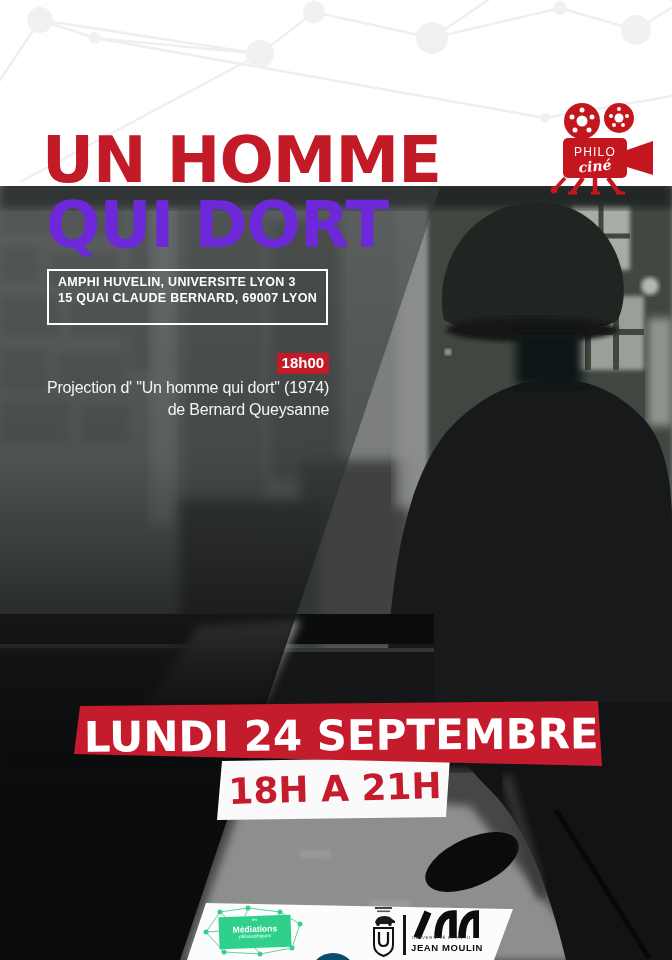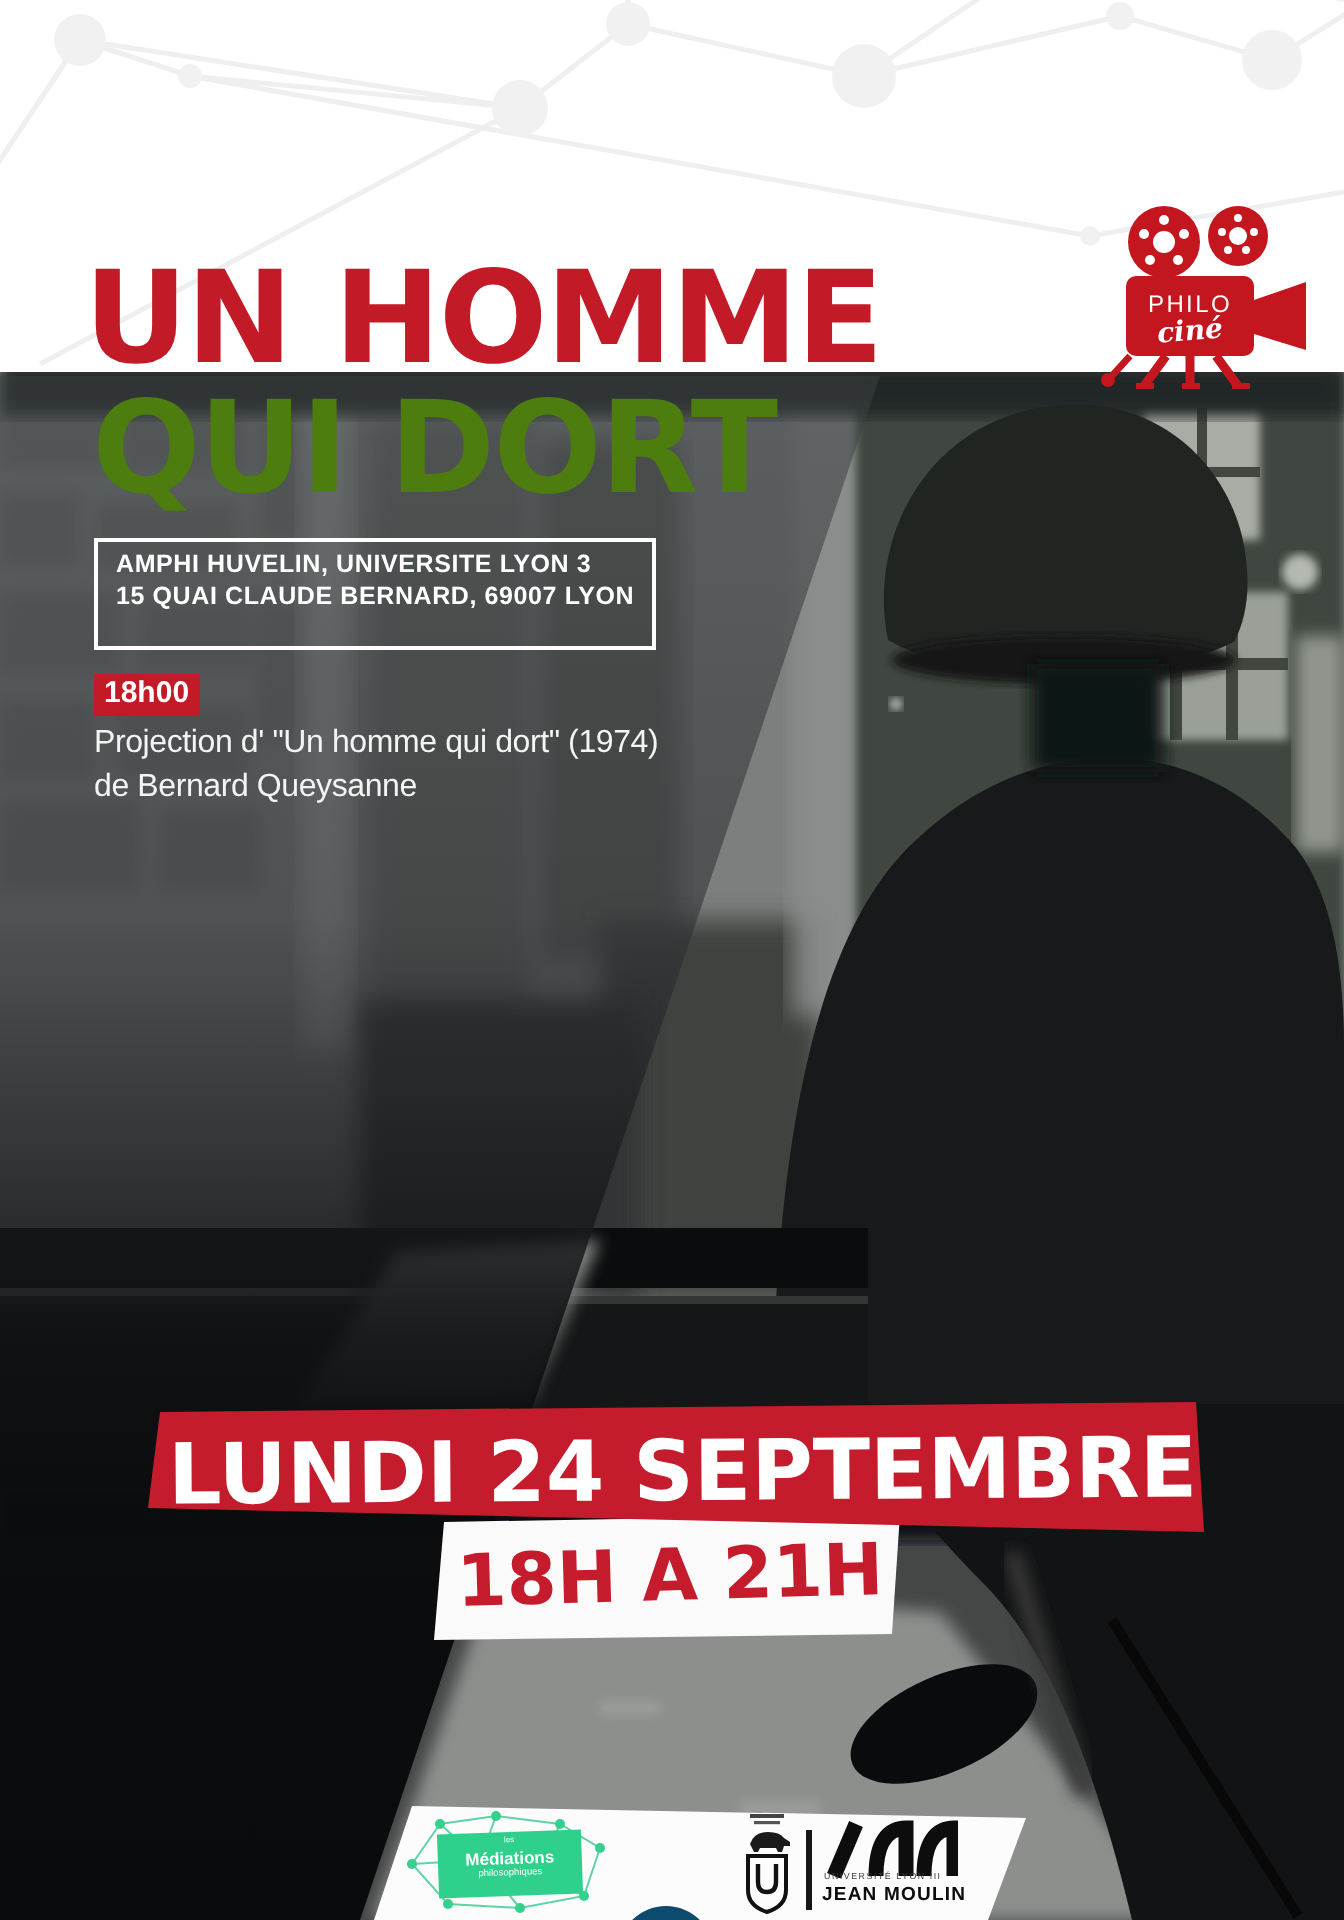--- a/index.html
+++ b/index.html
@@ -6,29 +6,29 @@
   *{box-sizing:border-box;}
   .poster{position:relative;width:672px;height:960px;background:#ffffff;overflow:hidden;
           font-family:"Liberation Sans","DejaVu Sans",sans-serif;}
   .abs{position:absolute;}
   svg{display:block;}
 
   
   .title1{left:42px;top:128px;font-family:"DejaVu Sans",sans-serif;font-weight:bold;
           font-size:64px;line-height:1;color:#c21a26;letter-spacing:-1px;white-space:nowrap;}
   .title2{left:46px;top:193px;font-family:"DejaVu Sans",sans-serif;font-weight:bold;
-          font-size:64px;line-height:1;color:#4d7c0f;letter-spacing:-1px;white-space:nowrap;}
+          font-size:64px;line-height:1;color:#6d28d9;letter-spacing:-1px;white-space:nowrap;}
 
   
   .venue{left:47px;top:269px;border:2px solid #ffffff;color:#fff;padding:3px 9px 17px;
          font-weight:bold;font-size:12.5px;line-height:16px;letter-spacing:.3px;white-space:nowrap;}
 
   
   .sched{left:47px;color:#fff;}
-  .s1{top:337px;} .s2{top:431px;} .s3{top:509px;}
+  .s1{top:353px;text-align:right;} .s2{top:431px;} .s3{top:509px;}
   .badge{display:inline-block;background:#c21a26;color:#fff;font-weight:bold;
          font-size:15px;line-height:18px;padding:1px 5px 2px;margin-bottom:3px;}
   .sl{font-size:16px;line-height:22px;letter-spacing:-.2px;white-space:nowrap;color:#f4f4f4;}
 
   
   .dateTxt{left:84px;top:711px;width:512px;text-align:center;white-space:nowrap;
            font-family:"DejaVu Sans",sans-serif;font-weight:bold;font-size:42px;line-height:50px;
            color:#fff;transform:rotate(-0.4deg);}
   .timeTxt{left:222px;top:767px;width:226px;text-align:center;white-space:nowrap;
            font-family:"DejaVu Sans",sans-serif;font-weight:bold;font-size:36px;line-height:44px;

